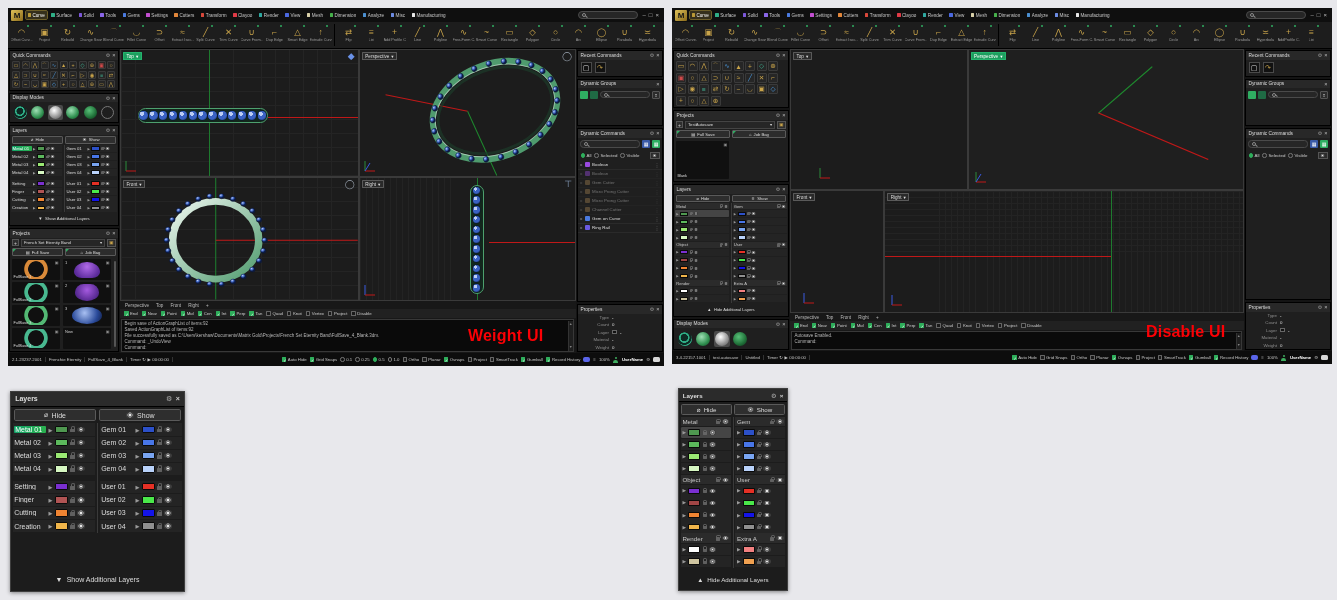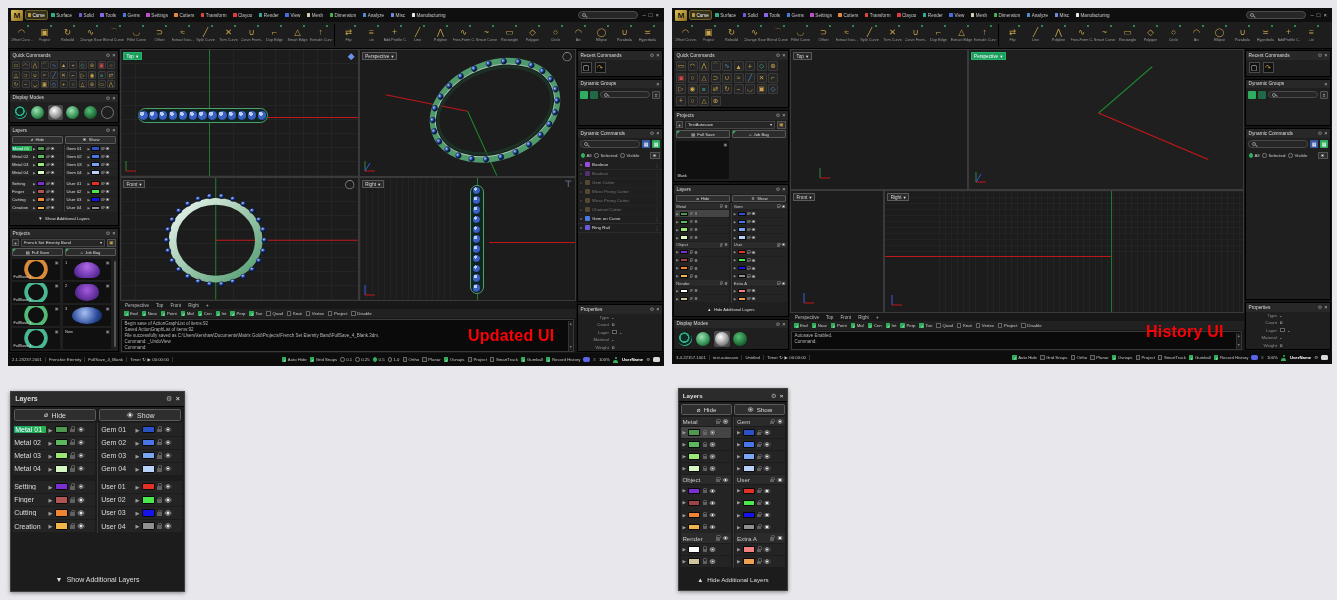--- a/index.html
+++ b/index.html
@@ -2188,14 +2188,14 @@
           </div>
         </div>
       </div>
       <div class="lay-foot">
         <span>▲</span>
         <span>Hide Additional Layers</span>
       </div>
     </div>
   </div>
 
-<div class="redlab" id="redA">Updated UI</div>
-<div class="redlab" id="redB">History UI</div>
+<div class="redlab" id="redA">Weight UI</div>
+<div class="redlab" id="redB">Disable UI</div>
 
 </body></html>

